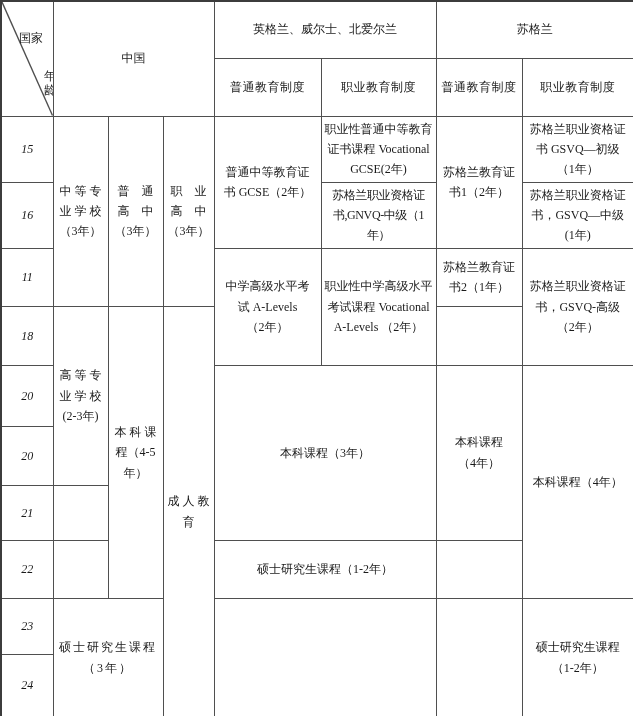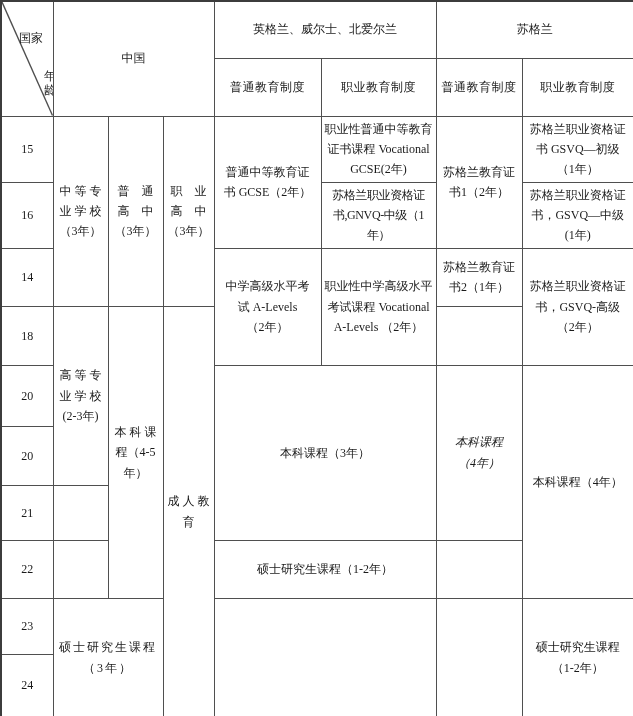--- a/index.html
+++ b/index.html
@@ -30,24 +30,24 @@
     font-size: 12px;
     line-height: 1.7;
     color: #1a1a1a;
     overflow: hidden;
     box-sizing: border-box;
   }
   .pre { white-space: pre-line; }
   .hdr { font-size: 13px; font-family: Liberation Mono, monospace; }
   .subhdr { font-size: 12.5px; letter-spacing: 0.5px; }
   .left { text-align: left; padding-left: 5px; }
-  .lift { padding-bottom: 52px; font-style: italic; }
+  .lift { padding-bottom: 52px; }
   .tight { letter-spacing: -0.4px; }
   .wide-ls { letter-spacing: 2px; }
-  .age { font-size: 12.5px; }
+  .age { font-size: 12.5px; font-style: italic; }
   td.corner {
     position: relative;
     padding: 0;
   }
   td.corner svg.diag {
     position: absolute;
     left: 0; top: 0;
     width: 100%; height: 100%;
   }
   td.corner .corner-label {
@@ -122,21 +122,21 @@
     <tr style="height:66px">
       <td class="age">16</td>
       <td class="pre tight">苏格兰职业资格证
 书,GNVQ-中级（1年）</td>
       <td class="pre">苏格兰职业资格证
 书，GSVQ—中级
 (1年)</td>
     </tr>
 
     <tr style="height:58px">
-      <td class="age">14</td>
+      <td class="age">11</td>
       <td class="pre" rowspan="2">中学高级水平考
 试 A-Levels
 （2年）</td>
       <td class="pre" rowspan="2">职业性中学高级水平
 考试课程 Vocational
 A-Levels （2年）</td>
       <td class="pre">苏格兰教育证
 书2（1年）</td>
       <td class="pre" rowspan="2">苏格兰职业资格证
 书，GSVQ-高级

